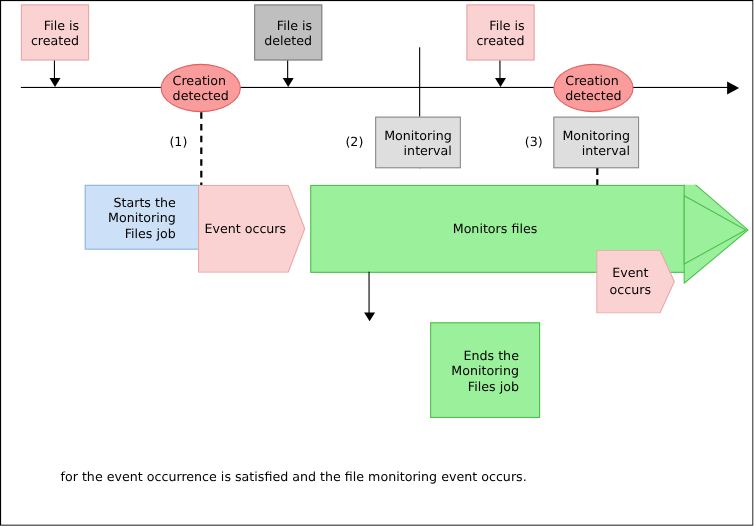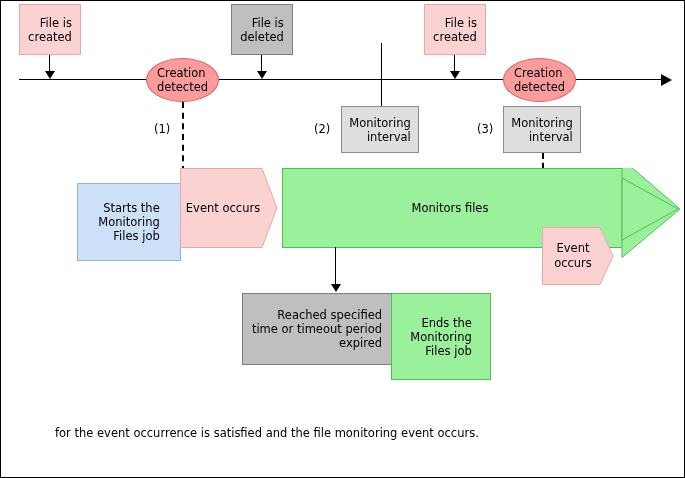--- a/index.html
+++ b/index.html
@@ -147,21 +147,21 @@
   <div class="box lgray" style="left:502px; top:105px; width:78px; height:47px;">Monitoring
 interval</div>
 
   <div class="marker" style="left:153px; top:121px;">(1)</div>
   <div class="marker" style="left:313px; top:121px;">(2)</div>
   <div class="marker" style="left:476px; top:121px;">(3)</div>
 
   <div class="dashline" style="left:181px; top:101px; height:70px;"></div>
   <div class="dashline" style="left:541px; top:152px; height:75px;"></div>
 
-  <div class="box blue" style="left:76px; top:182px; width:104px; height:78px;">Starts the
+  <div class="box blue" style="left:76px; top:167px; width:104px; height:59px;">Starts the
 Monitoring
 Files job</div>
 
   <svg class="svgshape" style="left:179px; top:167px;" width="98" height="80" viewBox="0 0 98 80">
     <polygon points="0.5,0.5 82,0.5 97,40 82,79.5 0.5,79.5" fill="#FBD2D2" stroke="#E8A8A8" stroke-width="1"></polygon>
     <text x="43" y="44" text-anchor="middle">Event occurs</text>
   </svg>
 
   <svg class="svgshape" style="left:281px; top:167px;" width="399" height="90" viewBox="0 0 399 90">
     <polygon points="0.5,0.5 340,0.5 340,-9 398,41 340,89.5 340,79.5 0.5,79.5" fill="#9BF09B" stroke="#4FC04F" stroke-width="1"></polygon>
@@ -172,23 +172,20 @@
 
   <svg class="svgshape" style="left:541px; top:226px;" width="72" height="58" viewBox="0 0 72 58">
     <polygon points="0.5,0.5 58,0.5 71,29 58,57.5 0.5,57.5" fill="#FBD2D2" stroke="#E8A8A8" stroke-width="1"></polygon>
     <text x="31" y="25" text-anchor="middle">Event</text>
     <text x="31" y="40" text-anchor="middle">occurs</text>
   </svg>
 
   <div class="vline" style="left:334px; top:246px; height:38px;"></div>
   <div class="arrowhead-down" style="left:330px; top:283px;"></div>
 
-  <div class="box gray" style="left:241px; top:292px; width:150px; height:72px;">Reached specified
-time or timeout period
-expired</div>
 
   <div class="box green" style="left:390px; top:292px; width:100px; height:87px;">Ends the
 Monitoring
 Files job</div>
 
   <div class="notes" style="left:29px; top:390px;">
     <span class="note-line note-indent">for the event occurrence is satisfied and the file monitoring event occurs.</span>
     
     
   </div>

